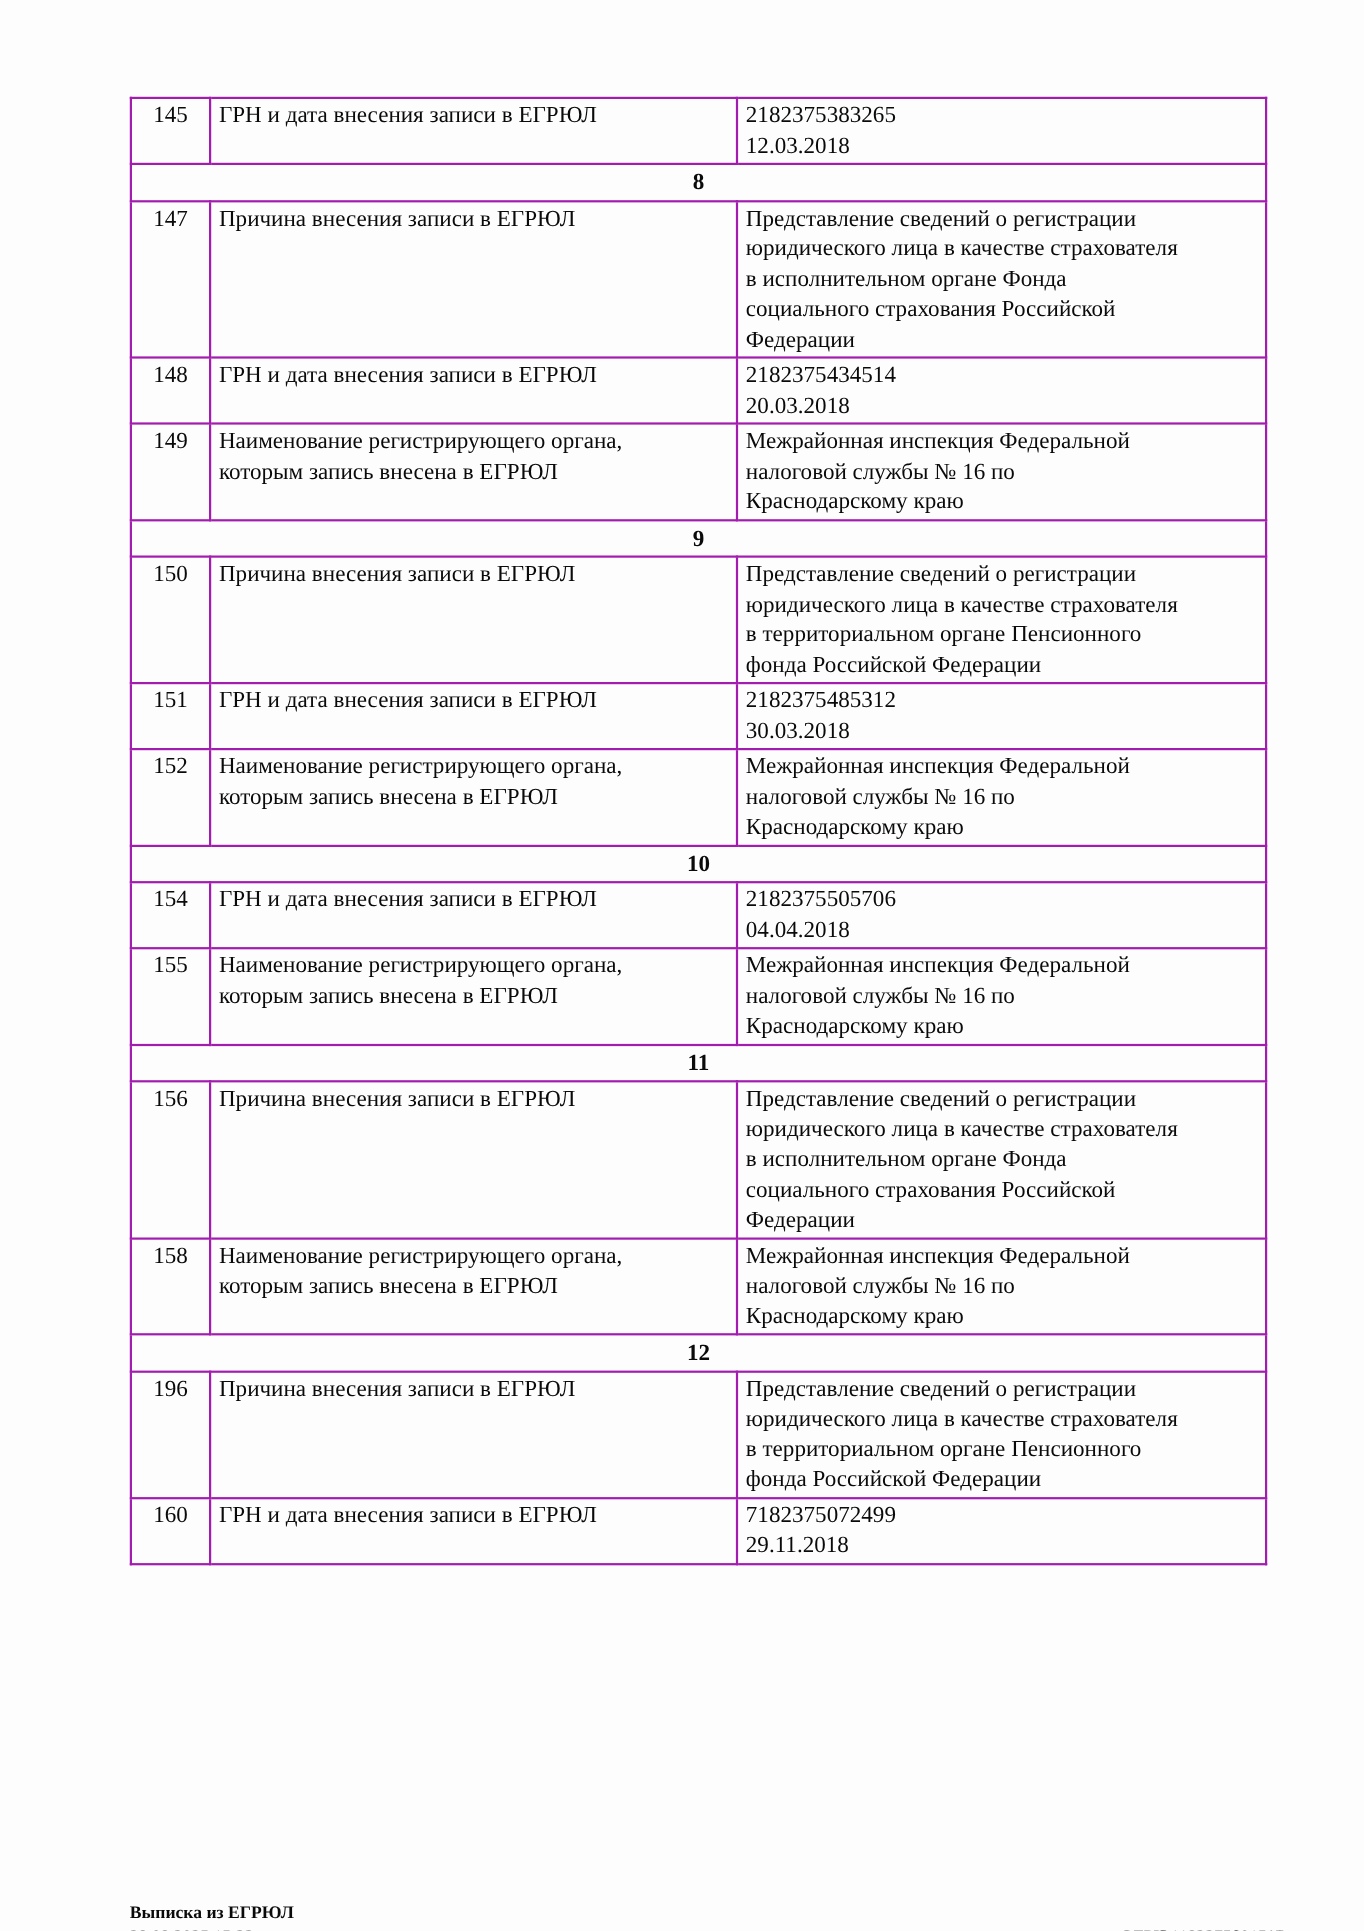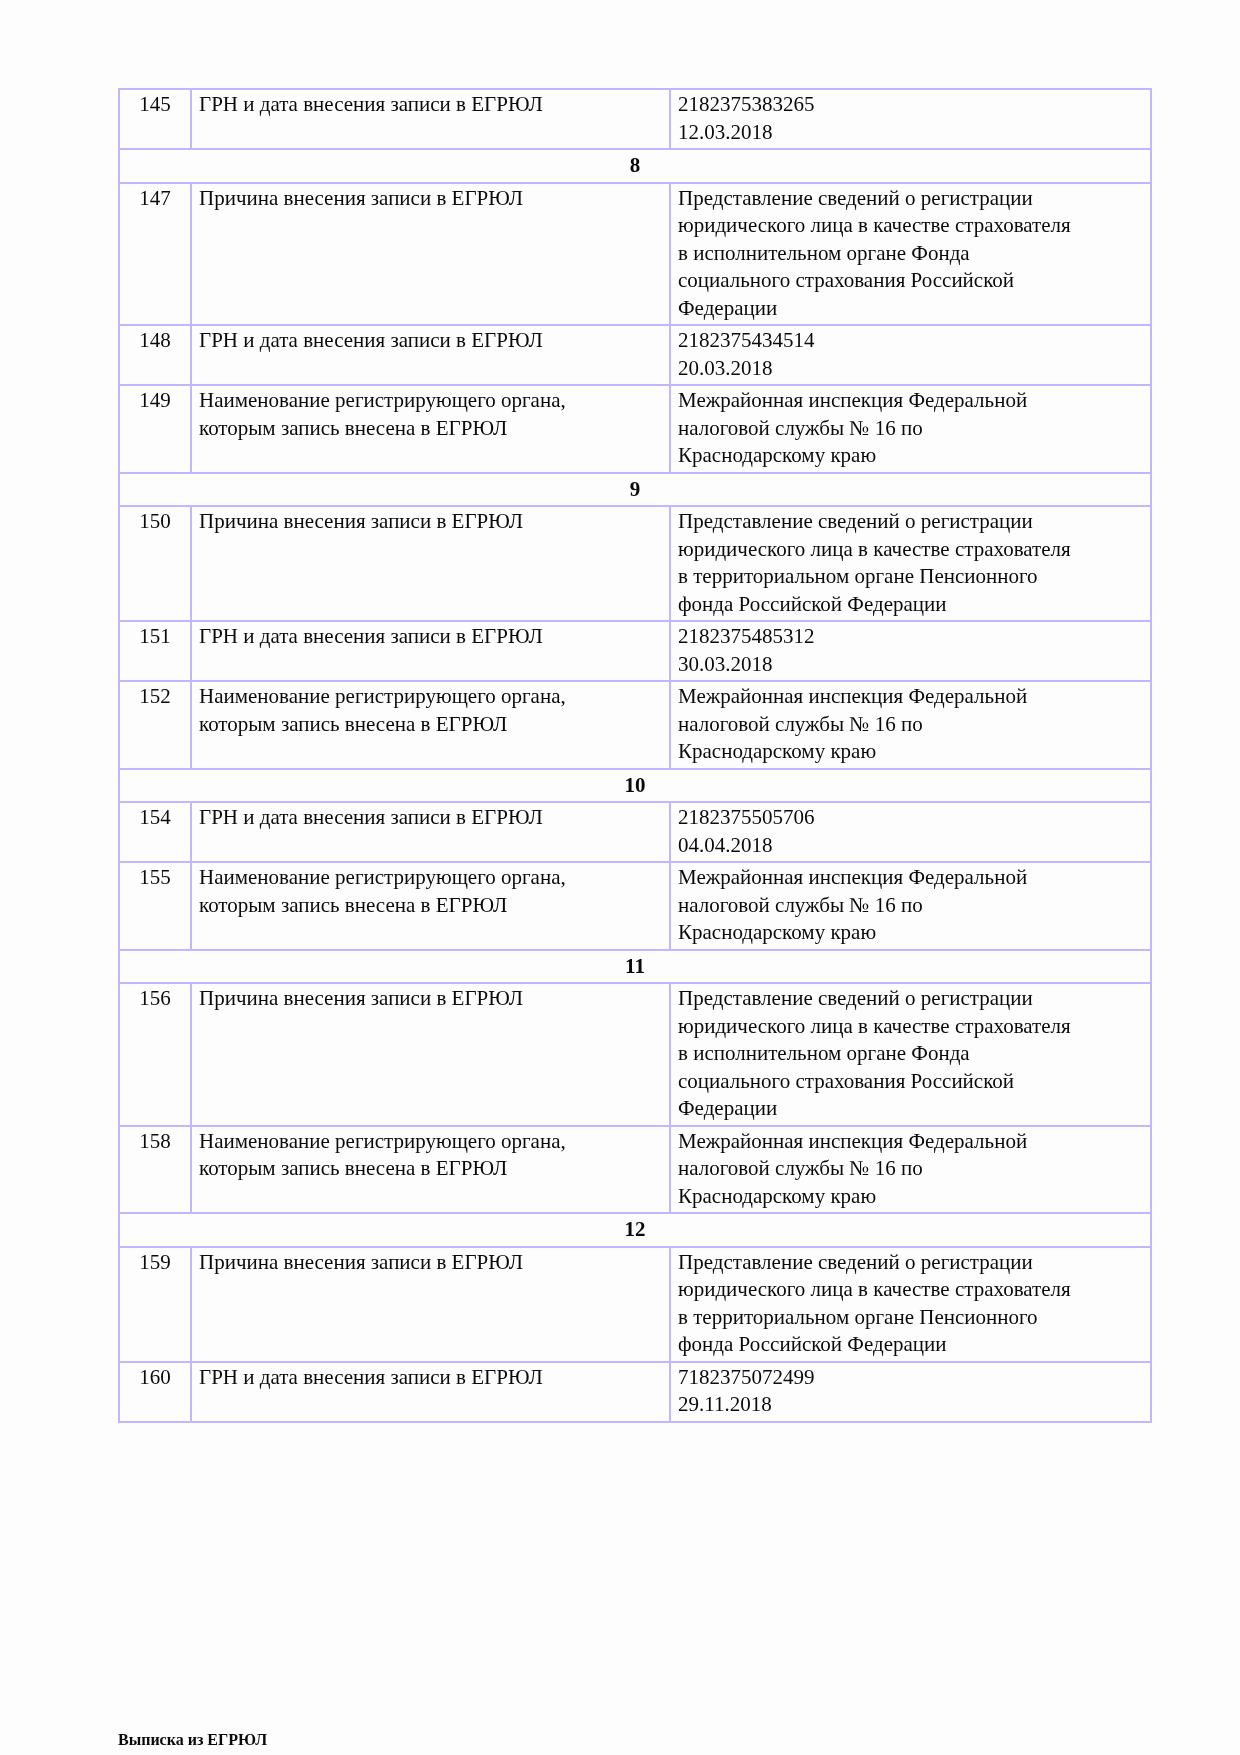--- a/index.html
+++ b/index.html
@@ -16,21 +16,21 @@
     position: absolute;
     left: 118px;
     top: 88px;
     width: 1032px;
     border-collapse: collapse;
     table-layout: fixed;
     font-size: 21px;
     line-height: 27.5px;
   }
   .registry-table td {
-    border: 2px solid #c4b5fd;
+    border: 2px solid #a21caf;
     vertical-align: top;
     padding: 1px 6px 2px 7px;
     white-space: pre-line;
     overflow: hidden;
   }
   .registry-table td.num-cell {
     text-align: center;
     padding: 1px 2px 2px 2px;
     white-space: normal;
   }
@@ -158,21 +158,21 @@
         <td class="label-cell">Наименование регистрирующего органа,
 которым запись внесена в ЕГРЮЛ</td>
         <td class="value-cell">Межрайонная инспекция Федеральной
 налоговой службы № 16 по
 Краснодарскому краю</td>
       </tr>
       <tr>
         <td colspan="3" class="section-cell">12</td>
       </tr>
       <tr>
-        <td class="num-cell">159</td>
+        <td class="num-cell">196</td>
         <td class="label-cell">Причина внесения записи в ЕГРЮЛ</td>
         <td class="value-cell">Представление сведений о регистрации
 юридического лица в качестве страхователя
 в территориальном органе Пенсионного
 фонда Российской Федерации</td>
       </tr>
       <tr>
         <td class="num-cell">160</td>
         <td class="label-cell">ГРН и дата внесения записи в ЕГРЮЛ</td>
         <td class="value-cell">7182375072499

